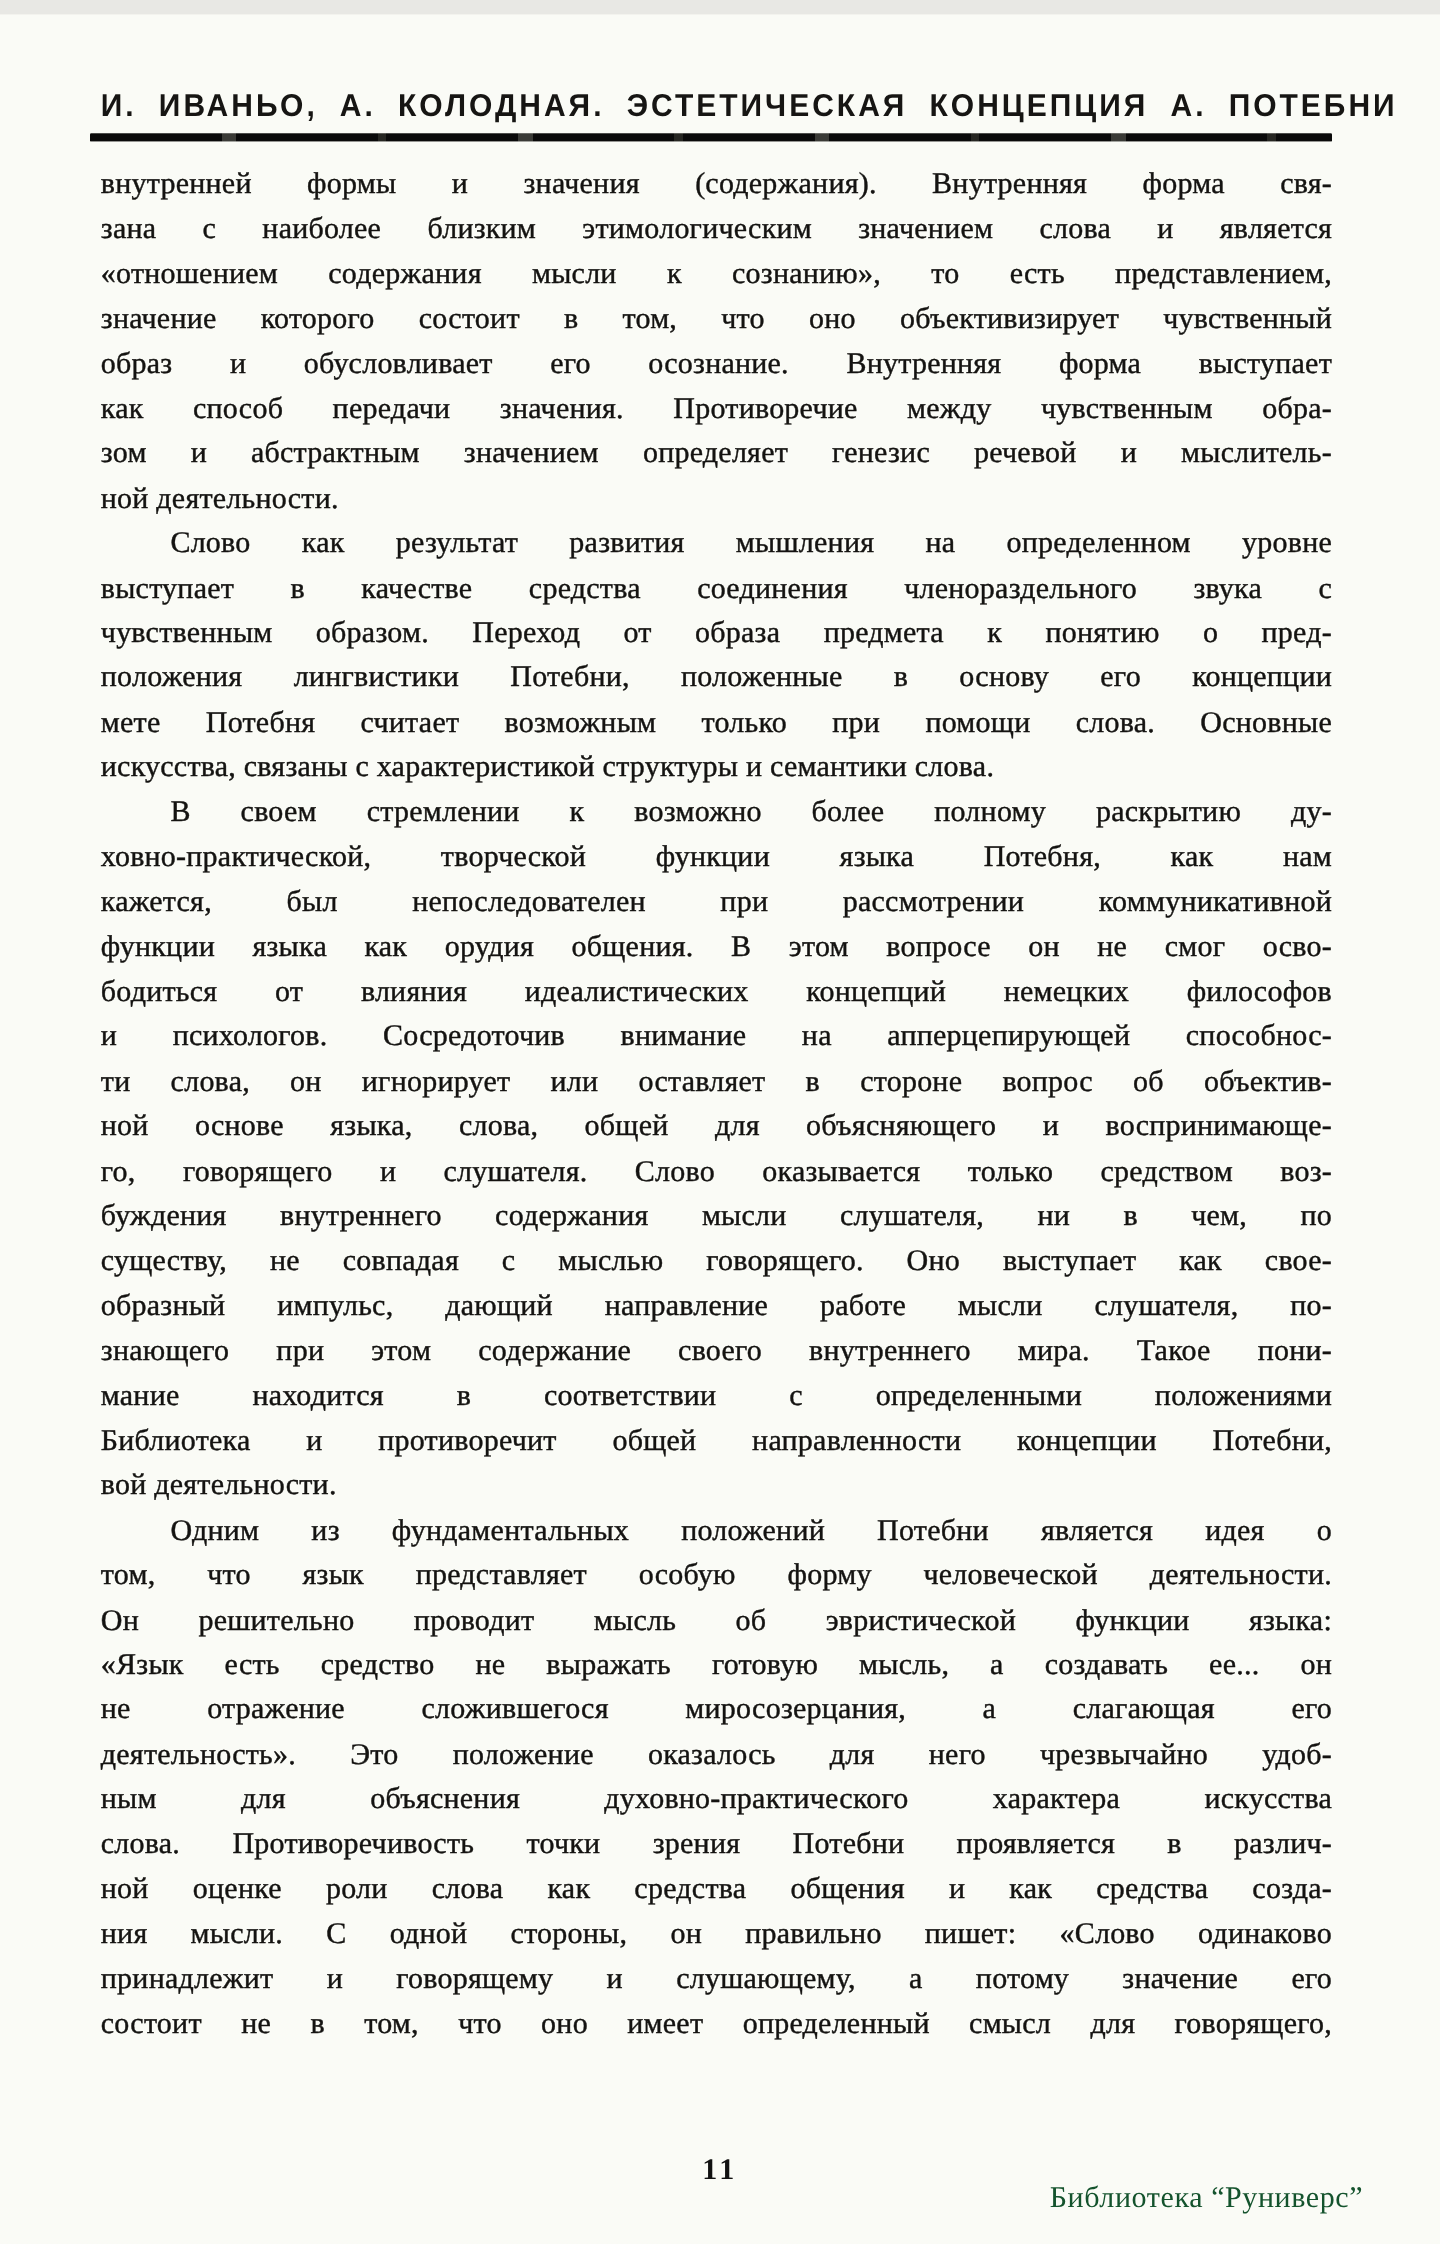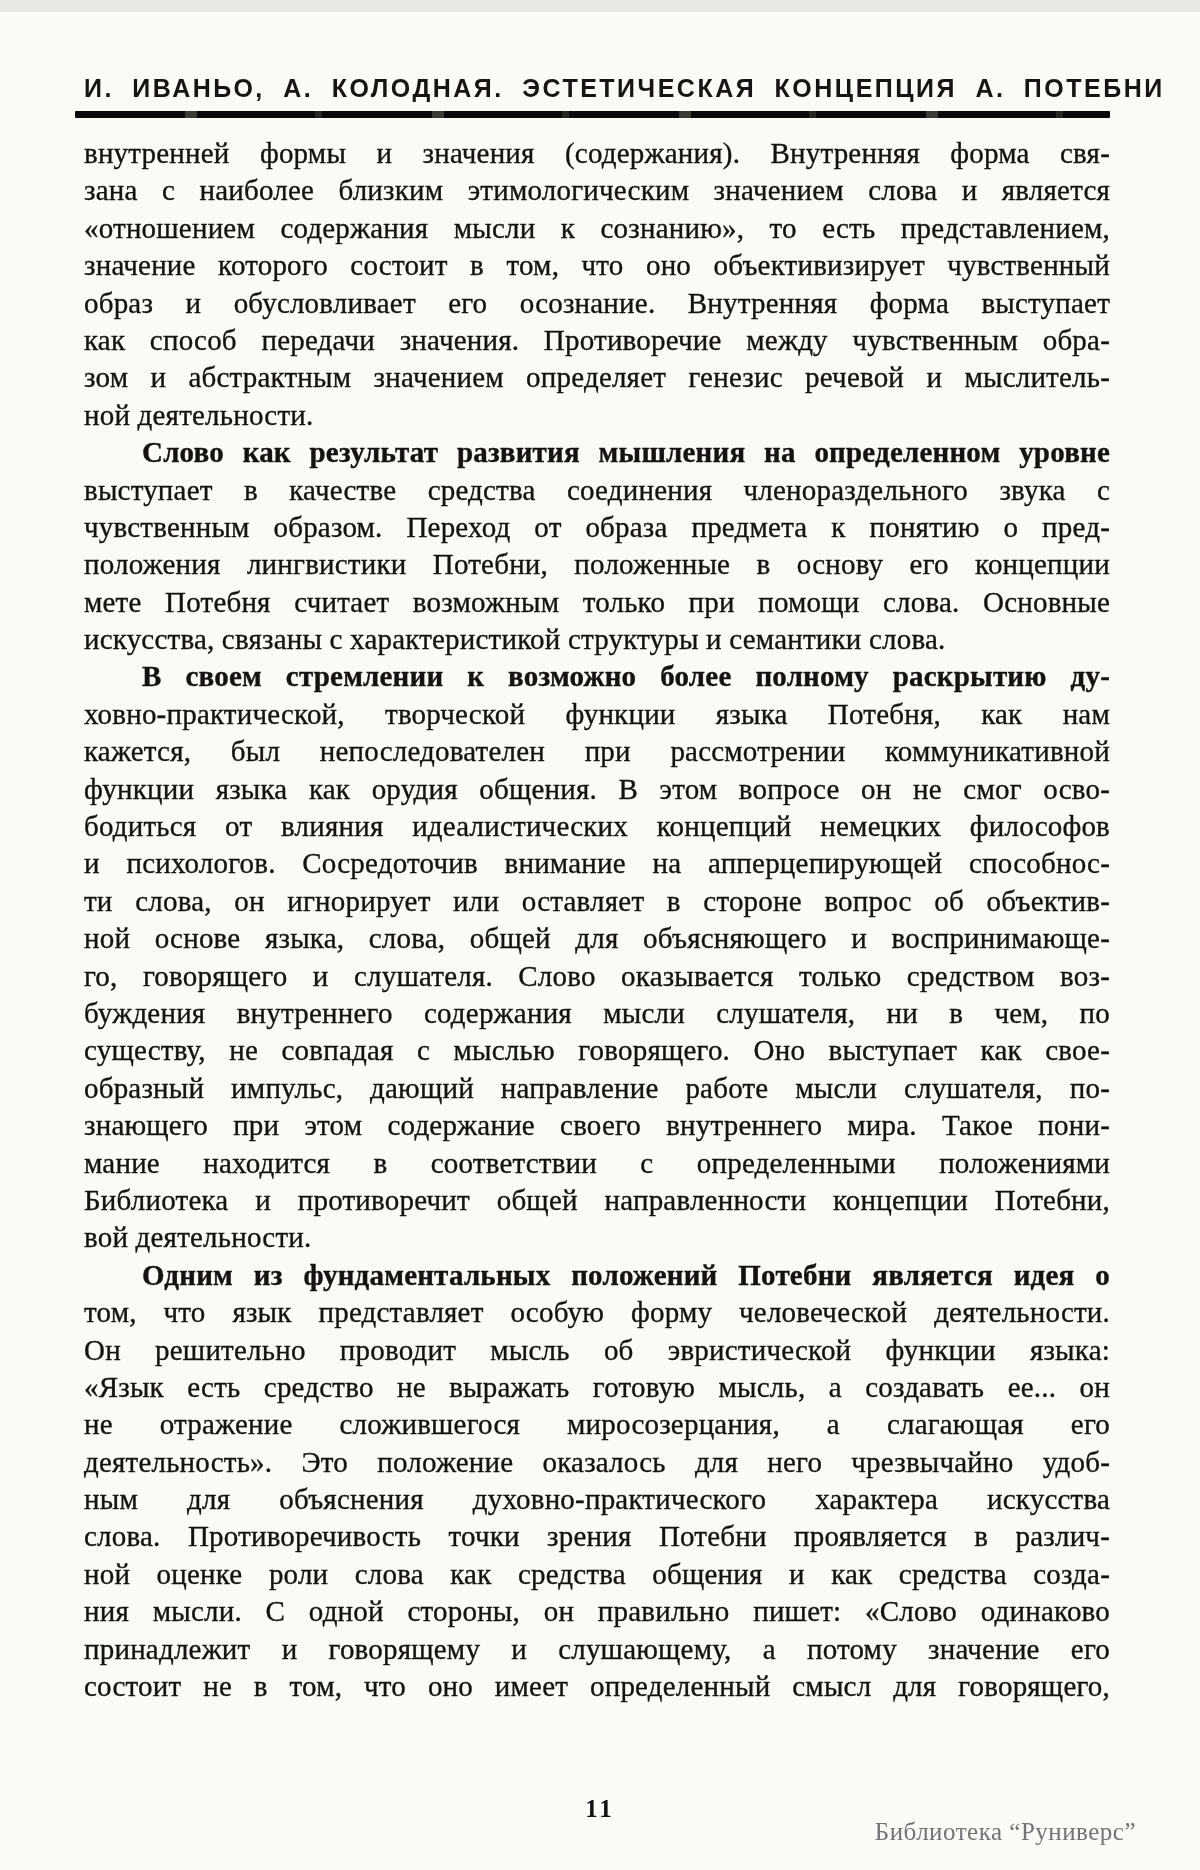--- a/index.html
+++ b/index.html
@@ -30,48 +30,48 @@
     position:absolute;
     left:75px;top:99px;width:1035px;height:7px;
     background-color:#0c0c0c;
     background-image:repeating-linear-gradient(90deg,
       #0a0a0a 0 110px, #3a3a36 110px 122px, #0a0a0a 122px 240px, #262622 240px 247px);
     border-radius:1px;
   }
   .body-text{
     position:absolute;
     left:84px;top:123px;width:1026px;
-    font-size:29px;
+    font-size:25px;
     line-height:37.4px;
     -webkit-text-stroke:0.35px #141311;
     letter-spacing:0.2px;
   }
   .line{
     text-align:justify;
     text-align-last:justify;
     white-space:normal;
     height:37.4px;
     overflow:visible;
   }
-  .line.indent{ text-indent:58px;font-weight:bold; }
+  .line.indent{ text-indent:58px; }
   .line.last{ text-align-last:left; }
   .page-number{
     position:absolute;
     left:0;top:1783px;width:1200px;
     text-align:center;
     font-size:25px;
     font-weight:bold;
     letter-spacing:3px;
     color:#111;
   }
   .watermark{
     position:absolute;
     top:1806px;right:64px;
     font-size:25px;
-    color:#737373;
+    color:#14532d;
     letter-spacing:0.5px;
   }
 </style>
 </head>
 <body>
 
 <div class="page">
   <div class="running-header">И. ИВАНЬО, А. КОЛОДНАЯ. ЭСТЕТИЧЕСКАЯ КОНЦЕПЦИЯ А. ПОТЕБНИ</div>
 
   <div class="header-rule"></div>

